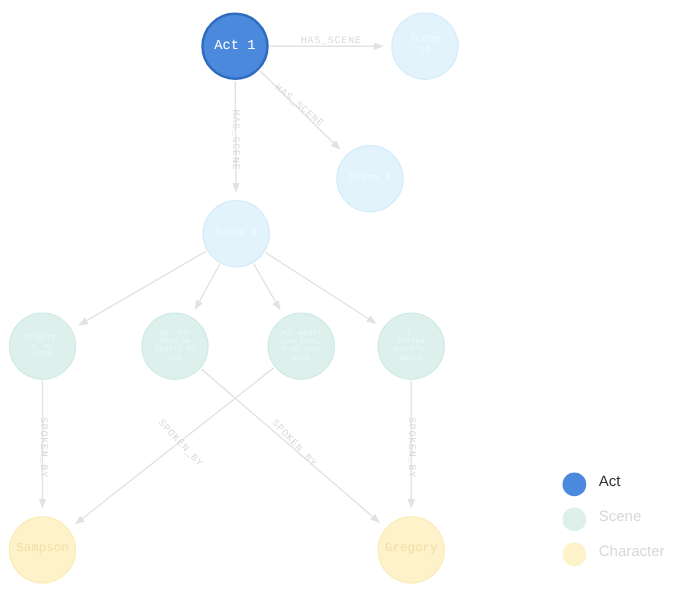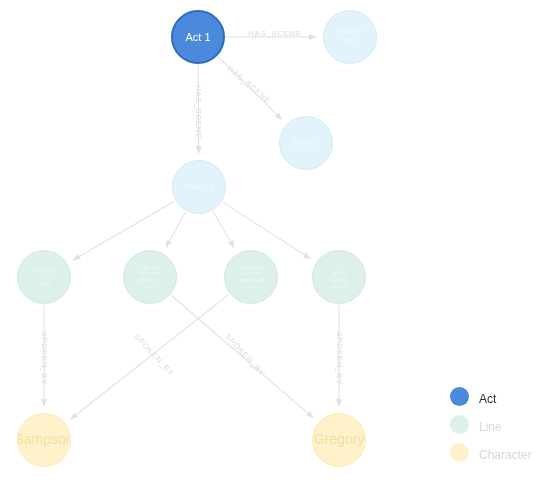--- a/index.html
+++ b/index.html
@@ -10,24 +10,25 @@
   body {
     width: 540px;
     height: 480px;
     position: relative;
     overflow: hidden;
     font-family: "Liberation Sans", sans-serif;
   }
 
   #graph-canvas {
     position: absolute;
-    left: 17px;
+    left: 7px;
     top: 0;
     width: 460px;
     height: 480px;
+    font-family: Liberation Mono, monospace;
   }
 
   .graph-svg {
     position: absolute;
     left: 0;
     top: 0;
     width: 540px;
     height: 480px;
   }
 
@@ -66,21 +67,21 @@
   .node-line {
     background: #ddf0ec;
     border: 1.5px solid #cfeae5;
     color: #edf8f6;
     font-size: 6px;
   }
   .node-character {
     background: #fdf2c9;
     border: 1.5px solid #fbecb4;
     color: #f1dfa4;
-    font-size: 14px;
+    font-size: 10px;
   }
 
   
   .edge-label {
     position: absolute;
     font-size: 8px;
     letter-spacing: 0.6px;
     color: #dadada;
     white-space: nowrap;
     transform-origin: 50% 50%;
@@ -89,21 +90,21 @@
 
   
   #legend {
     position: absolute;
     left: 450px;
     top: 378px;
     width: 86px;
   }
   .legend-item {
     display: flex;
-    align-items: flex-end;
+    align-items: flex-start;
     height: 28px;
   }
   .legend-dot {
     width: 19px;
     height: 19px;
     border-radius: 50%;
     flex: 0 0 19px;
   }
   .legend-text {
     margin-left: 10px;
@@ -190,19 +191,19 @@
     </div>
 </div>
 
 <div id="legend">
     <div class="legend-item active">
       <span class="legend-dot" style="background: rgb(74, 137, 220);"></span>
       <span class="legend-text">Act</span>
     </div>
     <div class="legend-item dim">
       <span class="legend-dot" style="background: rgb(221, 240, 236);"></span>
-      <span class="legend-text">Line</span>
+      <span class="legend-text">Scene</span>
     </div>
     <div class="legend-item dim">
       <span class="legend-dot" style="background: rgb(253, 242, 201);"></span>
       <span class="legend-text">Character</span>
     </div>
   </div>
 
 </body></html>

